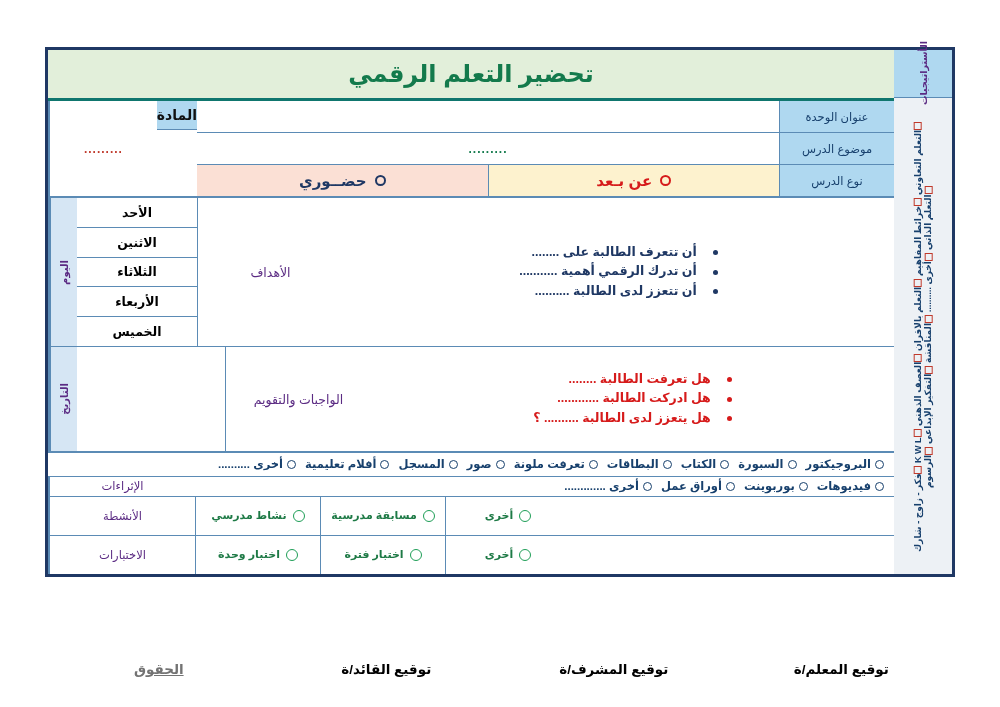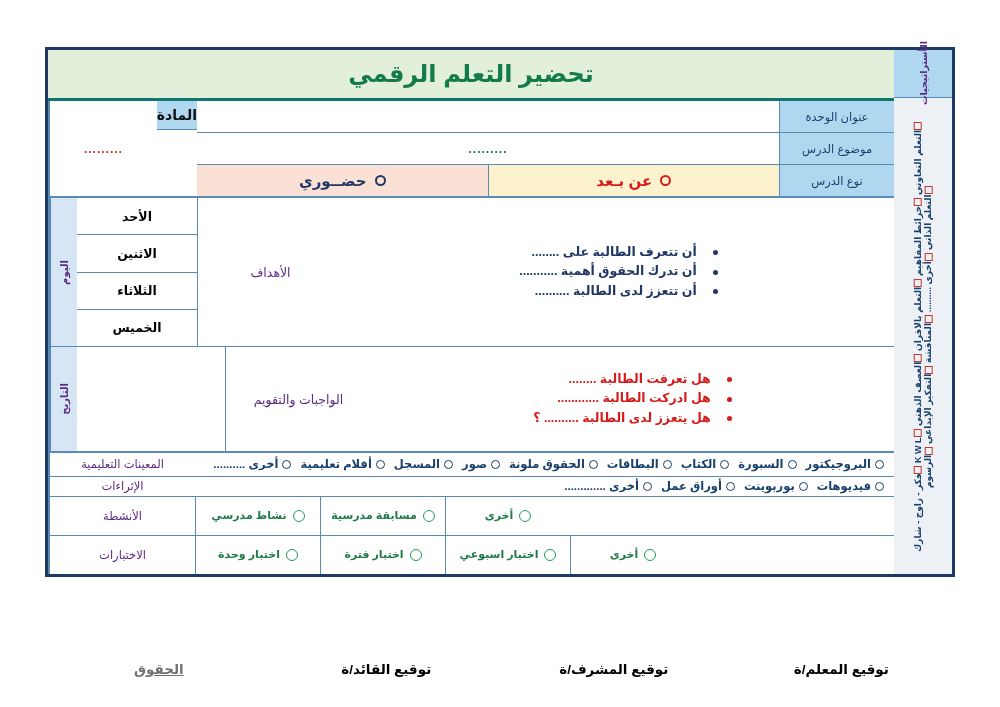--- a/index.html
+++ b/index.html
@@ -540,21 +540,21 @@
       <div id="mid-rows">
         <div class="mid-row" id="row-objectives">
           <div class="mid-content">
             <ul class="bullets" id="obj-list">
               <li>
                   <span class="dot"></span>
                   <span>أن تتعرف الطالبة على ........</span>
                 </li>
               <li>
                   <span class="dot"></span>
-                  <span>أن تدرك الحقوق أهمية ...........</span>
+                  <span>أن تدرك الرقمي أهمية ...........</span>
                 </li>
               <li>
                   <span class="dot"></span>
                   <span>أن تتعزز لدى الطالبة  ..........</span>
                 </li>
             </ul>
           </div>
           <div class="mid-label">الأهداف</div>
         </div>
         <div class="mid-row" id="row-evaluation">
@@ -577,20 +577,21 @@
           <div class="mid-label">الواجبات والتقويم</div>
         </div>
       </div>
 
       <div id="day-date-col">
         <div id="days-wrap">
           <div id="days-list">
             <div class="day-cell">الأحد</div>
             <div class="day-cell">الاثنين</div>
             <div class="day-cell">الثلاثاء</div>
+            <div class="day-cell">الأربعاء</div>
             <div class="day-cell">الخميس</div>
           </div>
           <div id="date-blank"></div>
         </div>
         <div id="dd-vlabels">
           <div class="dd-vlabel" id="dd-vlabel-day">
             <span class="vt">اليوم</span>
           </div>
           <div class="dd-vlabel" id="dd-vlabel-date">
             <span class="vt">التاريخ</span>
@@ -614,40 +615,39 @@
           <span class="opt">
               <span class="oc"></span>
               <span>الكتاب</span>
             </span>
           <span class="opt">
               <span class="oc"></span>
               <span>البطاقات</span>
             </span>
           <span class="opt">
               <span class="oc"></span>
-              <span>الحقوق ملونة</span>
+              <span>تعرفت ملونة</span>
             </span>
           <span class="opt">
               <span class="oc"></span>
               <span>صور</span>
             </span>
           <span class="opt">
               <span class="oc"></span>
               <span>المسجل</span>
             </span>
           <span class="opt">
               <span class="oc"></span>
               <span>أفلام تعليمية</span>
             </span>
           <span class="opt">
               <span class="oc"></span>
               <span>أخرى ..........</span>
             </span>
         </div>
-        <div class="res-label">المعينات التعليمية</div>
       </div>
 
       <div class="res-row" id="row-enrich">
         <div class="res-content blue-opts">
           <span class="opt">
               <span class="oc"></span>
               <span>فيديوهات</span>
             </span>
           <span class="opt">
               <span class="oc"></span>
@@ -683,24 +683,20 @@
         </div>
         <div class="res-label">الأنشطة</div>
       </div>
 
       <div class="res-row" id="row-tests">
         <div class="seg-content">
           <div class="seg filler"></div>
           <div class="seg">
               <span class="oc"></span>
               <span>أخرى</span>
-            </div>
-          <div class="seg">
-              <span class="oc"></span>
-              <span>اختبار اسبوعي</span>
             </div>
           <div class="seg">
               <span class="oc"></span>
               <span>اختبار فترة</span>
             </div>
           <div class="seg">
               <span class="oc"></span>
               <span>اختبار وحدة</span>
             </div>
         </div>

